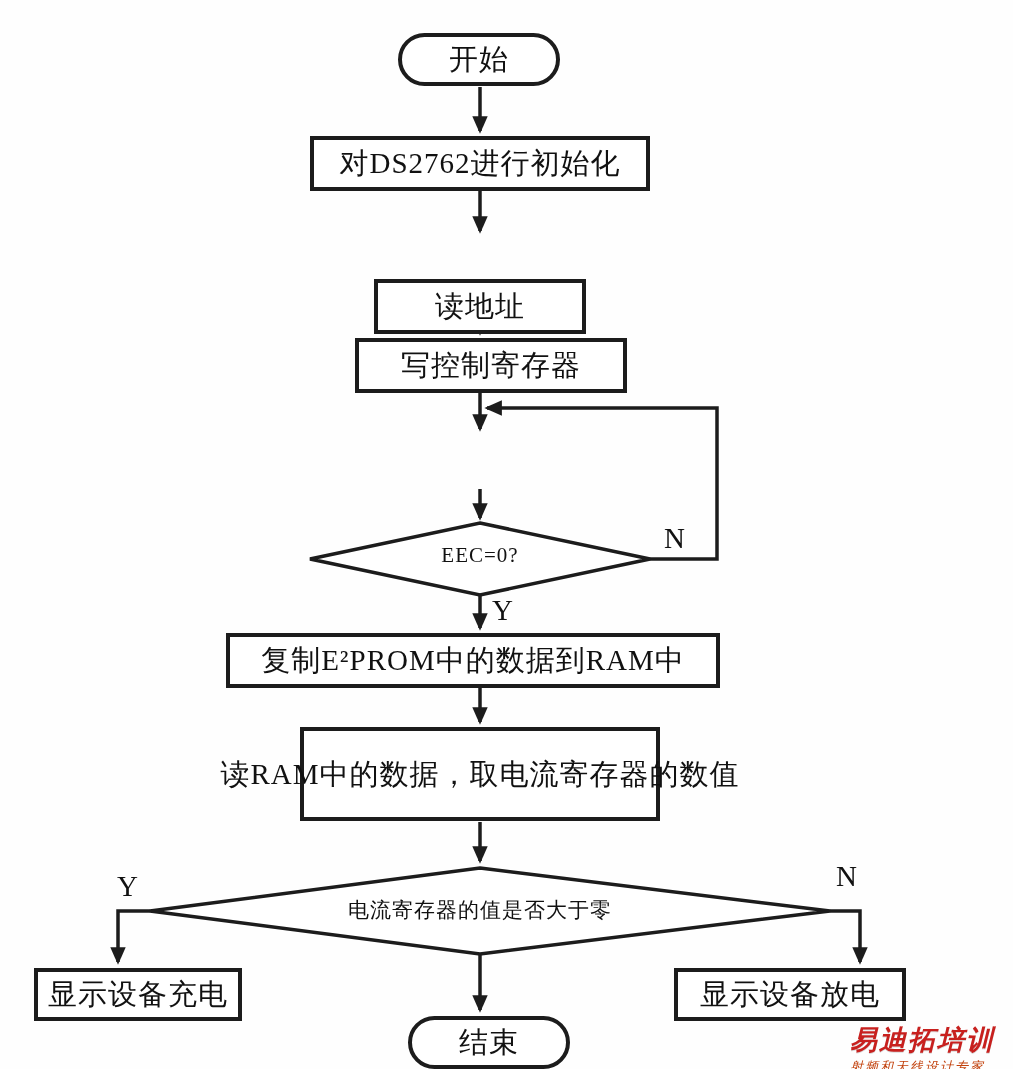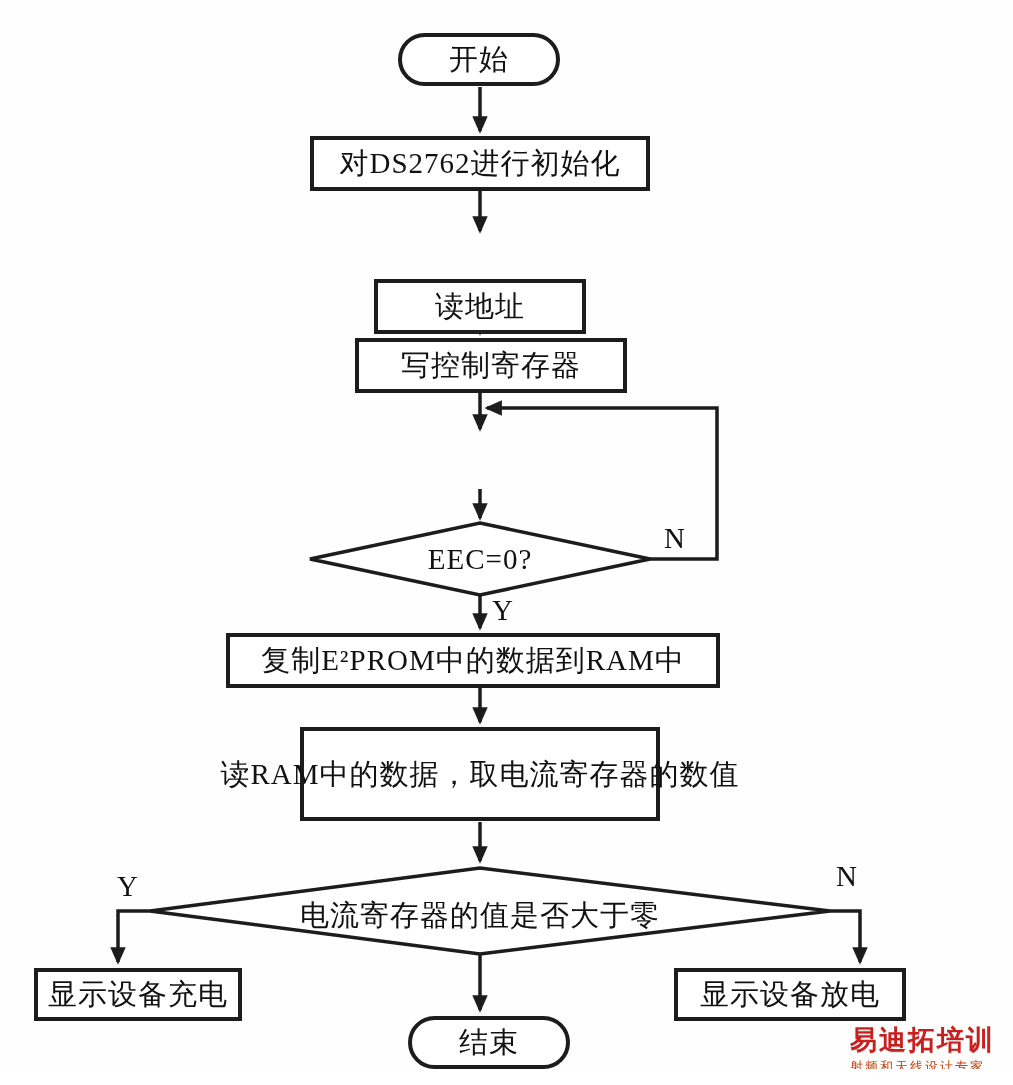--- a/index.html
+++ b/index.html
@@ -39,36 +39,37 @@
   .terminal {
     border-radius: 28px;
   }
   .multiline {
     flex-direction: row;
     line-height: 40px;
   }
   .diamond-text {
     position: absolute;
     text-align: center;
-    font-size: 29px;
+    font-size: 21px;
     letter-spacing: 1px;
     white-space: nowrap;
   }
   .branch-label {
     position: absolute;
     font-size: 29px;
     font-weight: normal;
   }
   #watermark {
     position: absolute;
     left: 850px;
     top: 1024px;
     width: 160px;
     text-align: left;
     font-family: "Liberation Sans", "DejaVu Sans", sans-serif;
+    font-style: italic;
   }
   #watermark .brand {
     font-size: 27px;
     font-weight: bold;
     color: #c8201e;
     letter-spacing: 2px;
     line-height: 32px;
     text-shadow: 0 1px 0 rgba(0,0,0,0.15);
   }
   #watermark .tagline {

